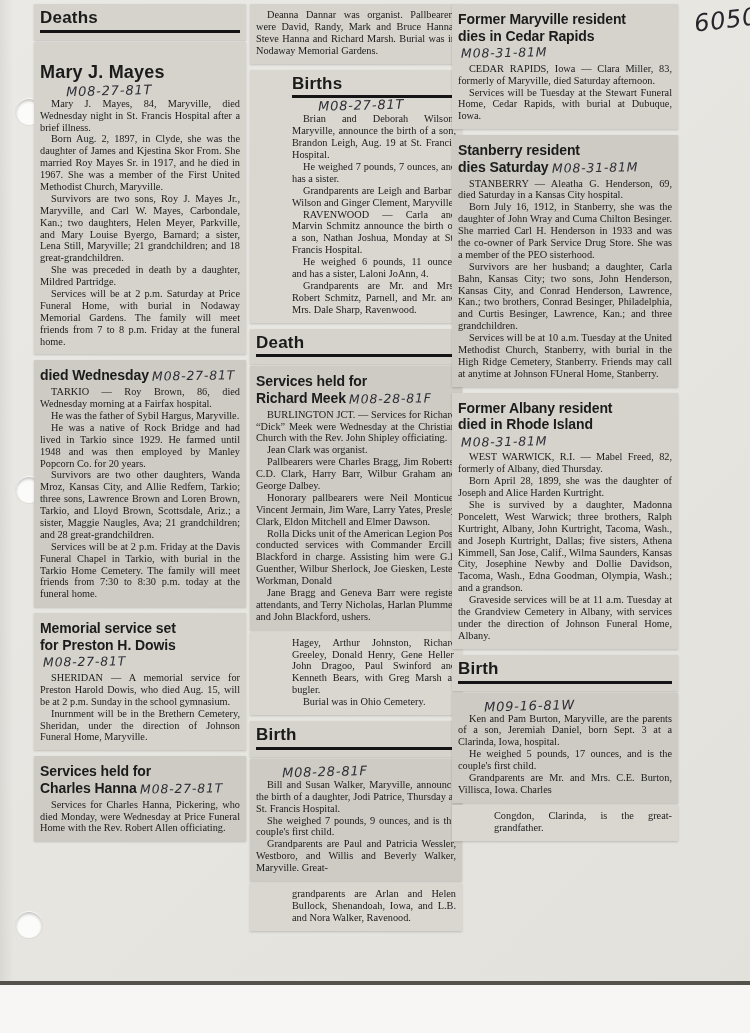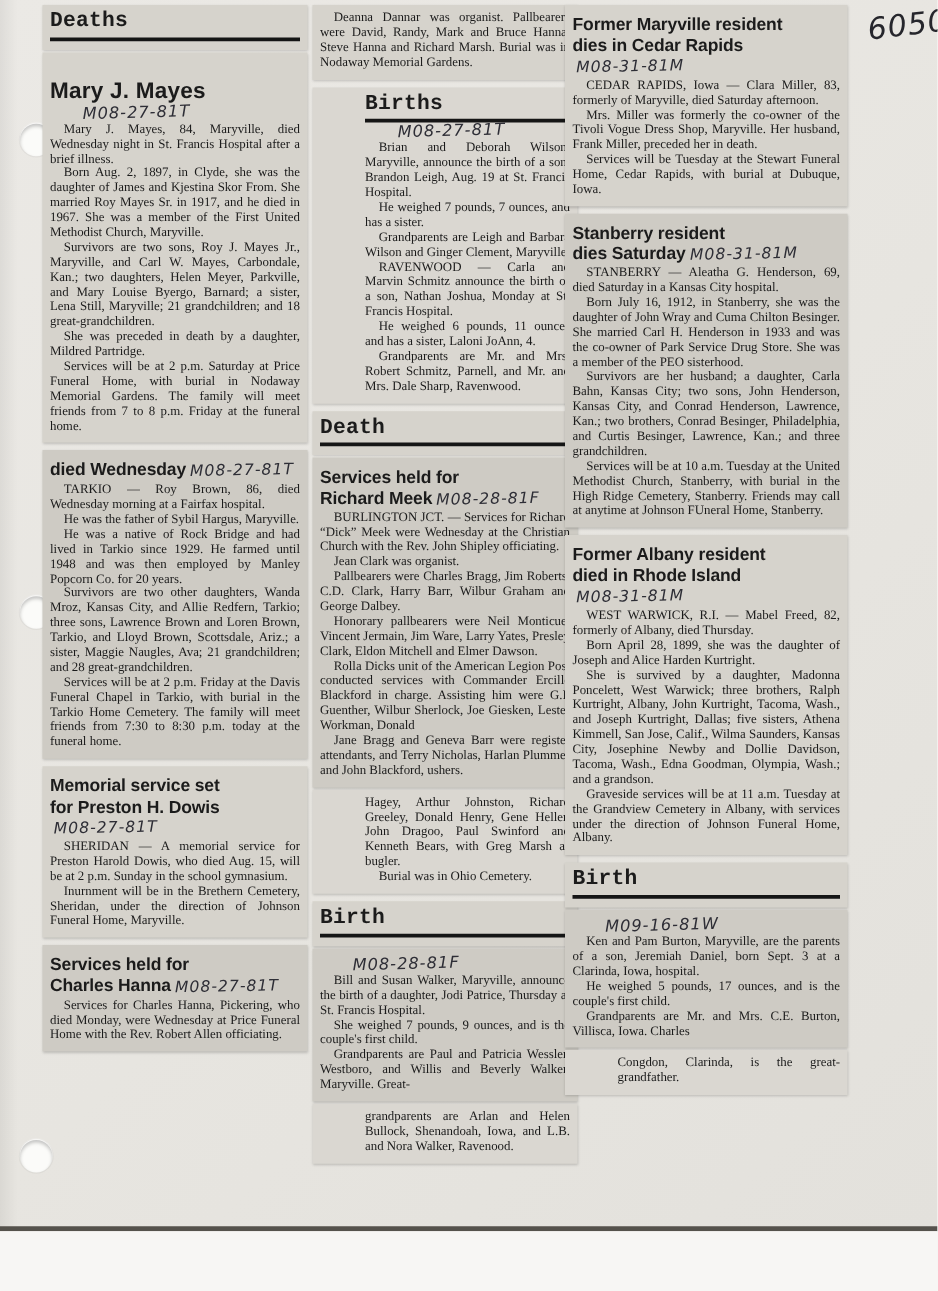--- a/index.html
+++ b/index.html
@@ -19,21 +19,21 @@
   .col-left{left:34px;width:212px;}
   .col-mid{left:250px;width:212px;}
   .col-right{left:452px;width:226px;}
 
   .clip{background:#d6d3cc;padding:5px 6px 7px 6px;margin-bottom:6px;
         box-shadow:0 1px 2px rgba(0,0,0,.18);color:#1b1b1b;}
   .clip-b{background:#cecbc4;}
   .clip-c{background:#dad7d1;padding-left:42px;}
   .clip-tight{margin-bottom:2px;}
 
-  .section-title{font-family:Liberation Mono, monospace;font-weight:bold;font-size:17px;
+  .section-title{font-family:Liberation Sans, sans-serif;font-weight:bold;font-size:17px;
         line-height:1.05;border-bottom:3px solid #151515;padding-bottom:3px;letter-spacing:.2px;}
   .big-head{font-family:"Liberation Sans",sans-serif;font-weight:bold;font-size:18px;
         line-height:1.05;margin:16px 0 1px 0;letter-spacing:.2px;}
   .head{font-family:"Liberation Sans",sans-serif;font-weight:bold;font-size:14px;
         line-height:1.18;margin:2px 0 2px 0;letter-spacing:-.1px;}
   .head .hline{display:block;}
 
   .clip p{margin:0;font-size:10.3px;line-height:1.155;text-align:justify;text-indent:11px;}
   .clip p.noindent{text-indent:0;}
 
@@ -156,21 +156,20 @@
     </div>
 
     <div class="col col-right">
 
       <div class="clip">
         <div class="head">
           <span class="hline">Former Maryville resident</span>
           <span class="hline"><span>dies in Cedar Rapids</span><span class="hw inline">M08-31-81M</span></span>
         </div>
         <p>CEDAR RAPIDS, Iowa — Clara Miller, 83, formerly of Maryville, died Saturday afternoon.</p>
-        <p>Mrs. Miller was formerly the co-owner of the Tivoli Vogue Dress Shop, Maryville. Her husband, Frank Miller, preceded her in death.</p>
         <p>Services will be Tuesday at the Stewart Funeral Home, Cedar Rapids, with burial at Dubuque, Iowa.</p>
       </div>
 
       <div class="clip clip-b">
         <div class="head">
           <span class="hline">Stanberry resident</span>
           <span class="hline"><span>dies Saturday</span><span class="hw inline">M08-31-81M</span></span>
         </div>
         <p>STANBERRY — Aleatha G. Henderson, 69, died Saturday in a Kansas City hospital.</p>
         <p>Born July 16, 1912, in Stanberry, she was the daughter of John Wray and Cuma Chilton Besinger. She married Carl H. Henderson in 1933 and was the co-owner of Park Service Drug Store. She was a member of the PEO sisterhood.</p>

